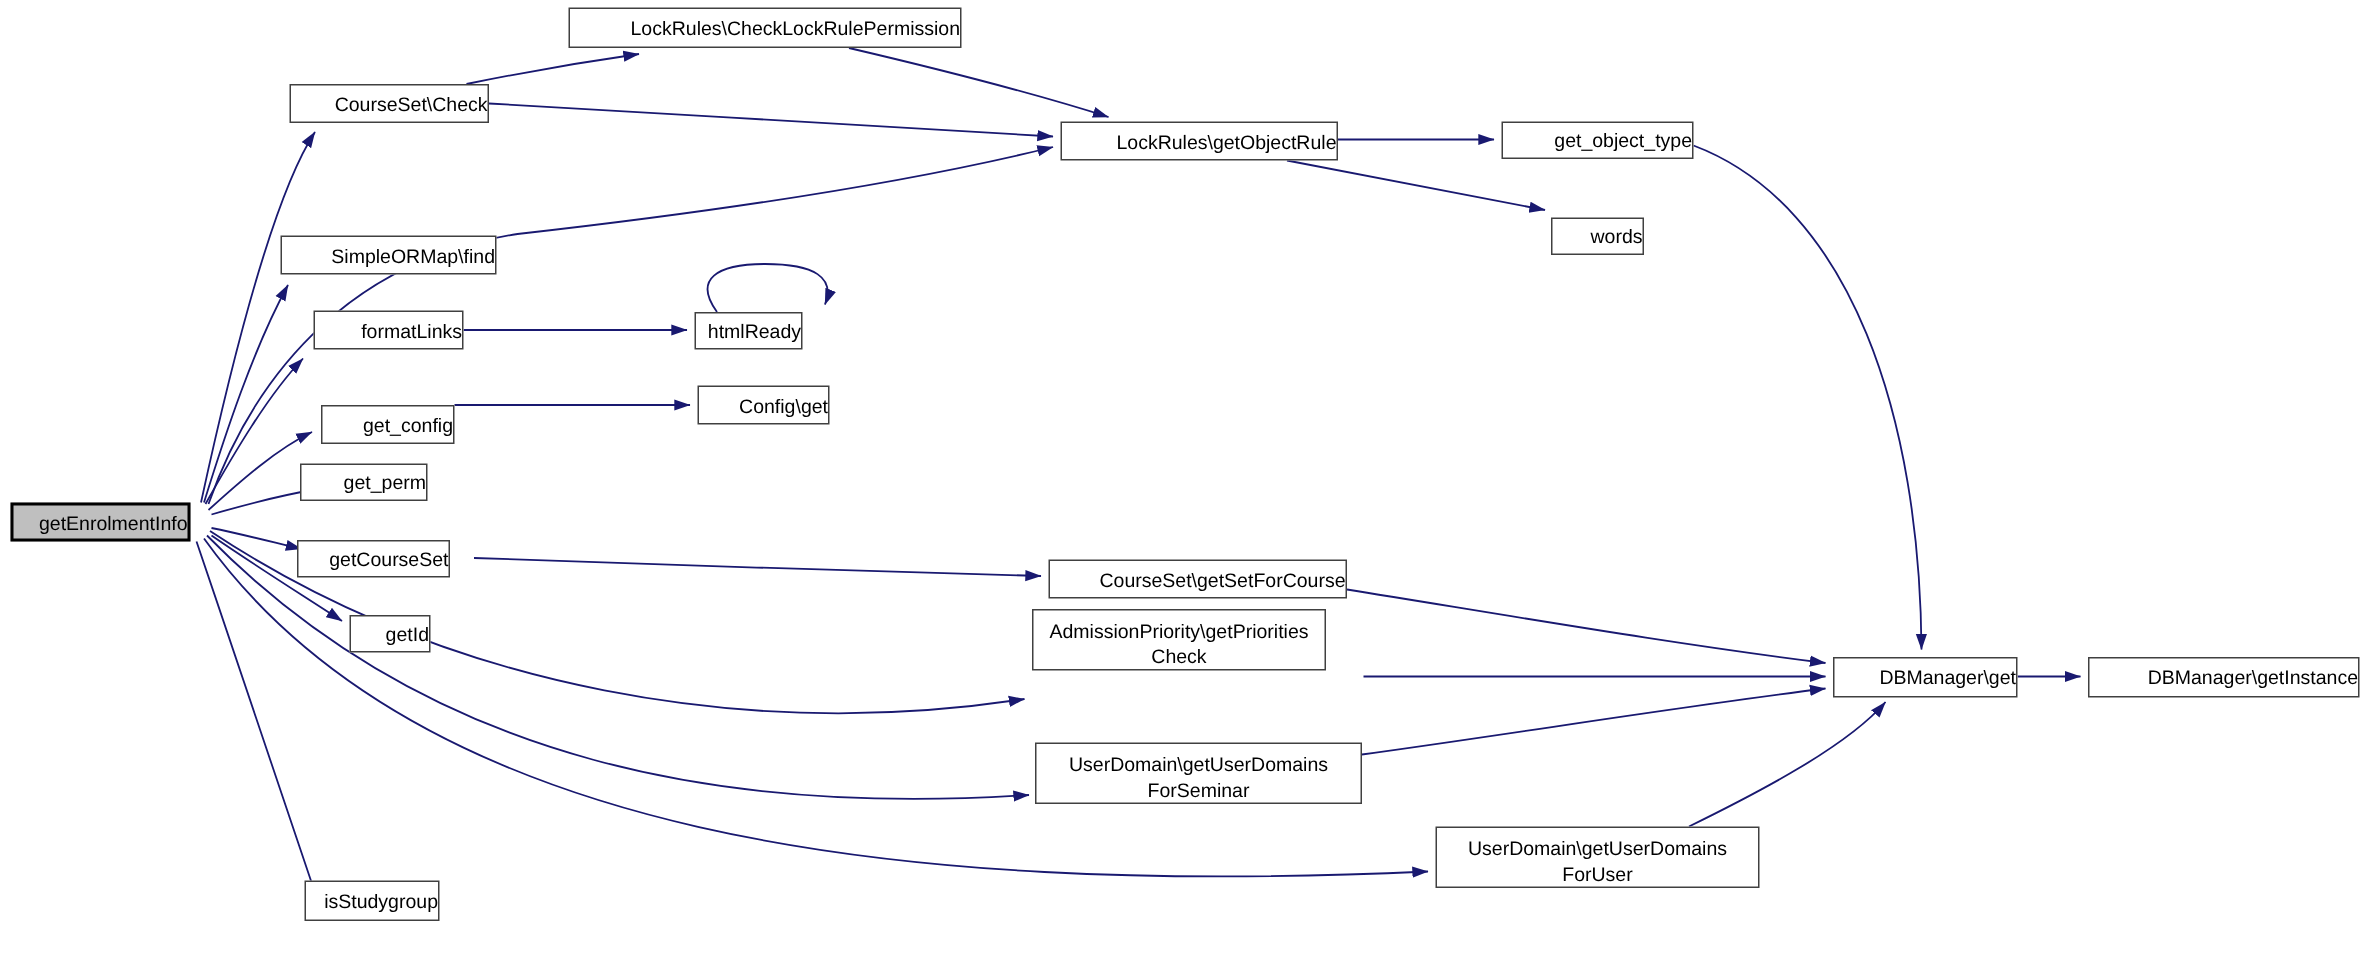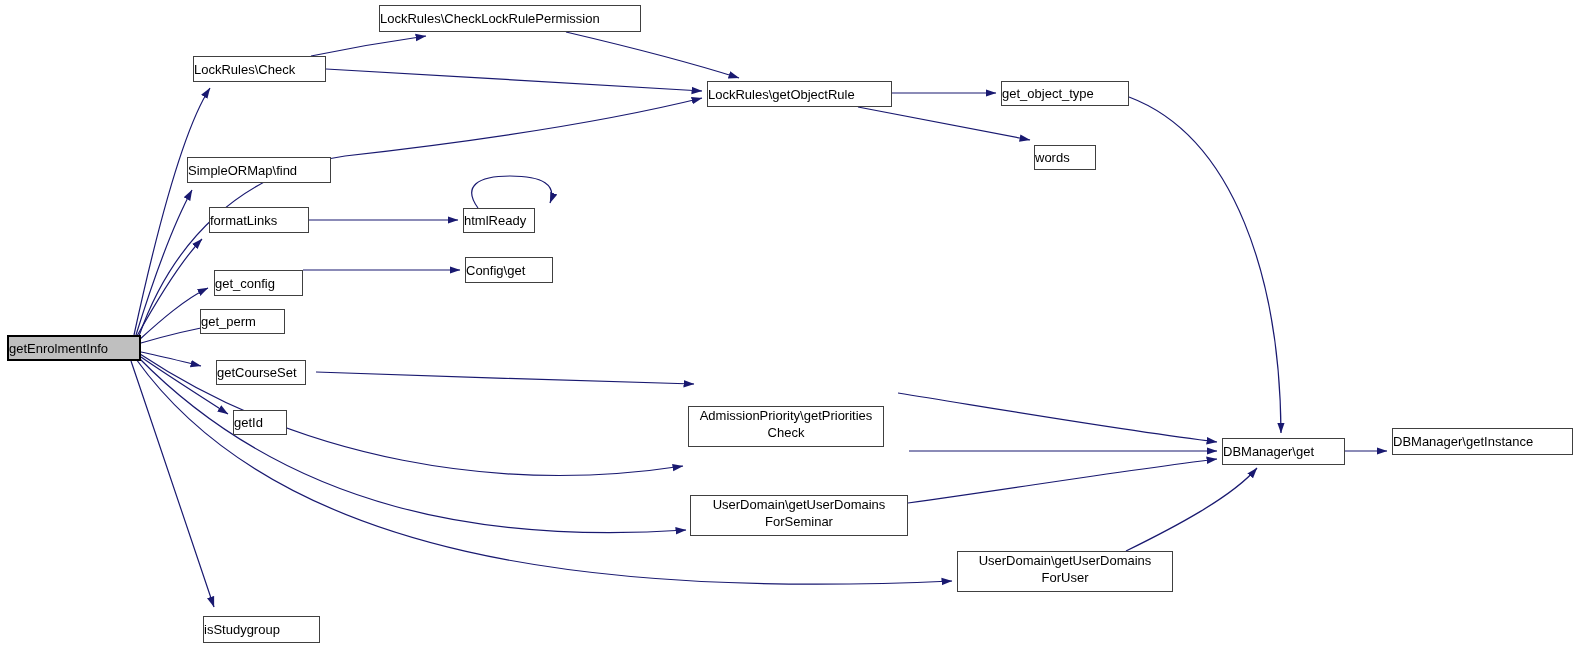--- a/index.html
+++ b/index.html
@@ -13,21 +13,21 @@
   #edges{position:absolute;left:0;top:0;}
   .node{
     position:absolute;
     box-sizing:border-box;
     background:#ffffff;
     border:1px solid #404040;
     color:#000000;
     font-size:13px;
     display:flex;
     align-items:center;
-    justify-content:flex-start;
+    justify-content:flex-end;
     white-space:nowrap;
     line-height:15px;
     cursor:pointer;
   }
   .node.two{flex-direction:column;line-height:17px;}
   .node.highlight{
     background:#bfbfbf;
     border:2px solid #000000;
   }
 </style>
@@ -66,26 +66,26 @@
       <path marker-end="url(#ah)" d="M 303,270 L 460,270"></path>
       <path marker-end="url(#ah)" d="M 316,372 C 440,376 570,381 694,384"></path>
       <path marker-end="url(#ah)" d="M 898,393 C 1010,411 1120,430 1217,442"></path>
       <path marker-end="url(#ah)" d="M 909,451 L 1217,451"></path>
       <path marker-end="url(#ah)" d="M 908,503 C 1010,489 1120,471 1217,459"></path>
       <path marker-end="url(#ah)" d="M 1126,551 C 1175,527 1232,497 1257,468"></path>
       <path marker-end="url(#ah)" d="M 1345,451 L 1387,451"></path>
     </g>
   </svg>
 
-  <div class="node highlight" style="left:7px;top:335px;width:134px;height:26px">
+  <div class="node highlight" style="left:7px;top:335px;width:120px;height:26px">
     <span>getEnrolmentInfo</span>
   </div>
 
   <div class="node" style="left:193px;top:56px;width:133px;height:26px">
-    <span>LockRules\Check</span>
+    <span>CourseSet\Check</span>
   </div>
 
   <div class="node" style="left:379px;top:5px;width:262px;height:27px">
     <span>LockRules\CheckLockRulePermission</span>
   </div>
 
   <div class="node" style="left:707px;top:81px;width:185px;height:26px">
     <span>LockRules\getObjectRule</span>
   </div>
 
@@ -114,49 +114,52 @@
   </div>
 
   <div class="node" style="left:465px;top:257px;width:88px;height:26px">
     <span>Config\get</span>
   </div>
 
   <div class="node" style="left:200px;top:309px;width:85px;height:25px">
     <span>get_perm</span>
   </div>
 
-  <div class="node" style="left:216px;top:360px;width:90px;height:25px">
+  <div class="node" style="left:198px;top:360px;width:102px;height:25px">
     <span>getCourseSet</span>
   </div>
 
   <div class="node" style="left:233px;top:410px;width:54px;height:25px">
     <span>getId</span>
   </div>
 
+  <div class="node" style="left:699px;top:373px;width:199px;height:26px">
+    <span>CourseSet\getSetForCourse</span>
+  </div>
 
   <div class="node two" style="left:688px;top:406px;width:196px;height:41px">
     <span>AdmissionPriority\getPriorities</span>
     <span>Check</span>
   </div>
 
   <div class="node two" style="left:690px;top:495px;width:218px;height:41px">
     <span>UserDomain\getUserDomains</span>
     <span>ForSeminar</span>
   </div>
 
   <div class="node two" style="left:957px;top:551px;width:216px;height:41px">
     <span>UserDomain\getUserDomains</span>
     <span>ForUser</span>
   </div>
 
-  <div class="node" style="left:203px;top:616px;width:117px;height:27px">
+  <div class="node" style="left:203px;top:587px;width:90px;height:27px">
     <span>isStudygroup</span>
   </div>
 
   <div class="node" style="left:1222px;top:438px;width:123px;height:27px">
     <span>DBManager\get</span>
   </div>
 
-  <div class="node" style="left:1392px;top:428px;width:181px;height:27px">
+  <div class="node" style="left:1392px;top:438px;width:181px;height:27px">
     <span>DBManager\getInstance</span>
   </div>
 
 </div>
 
 </body></html>

